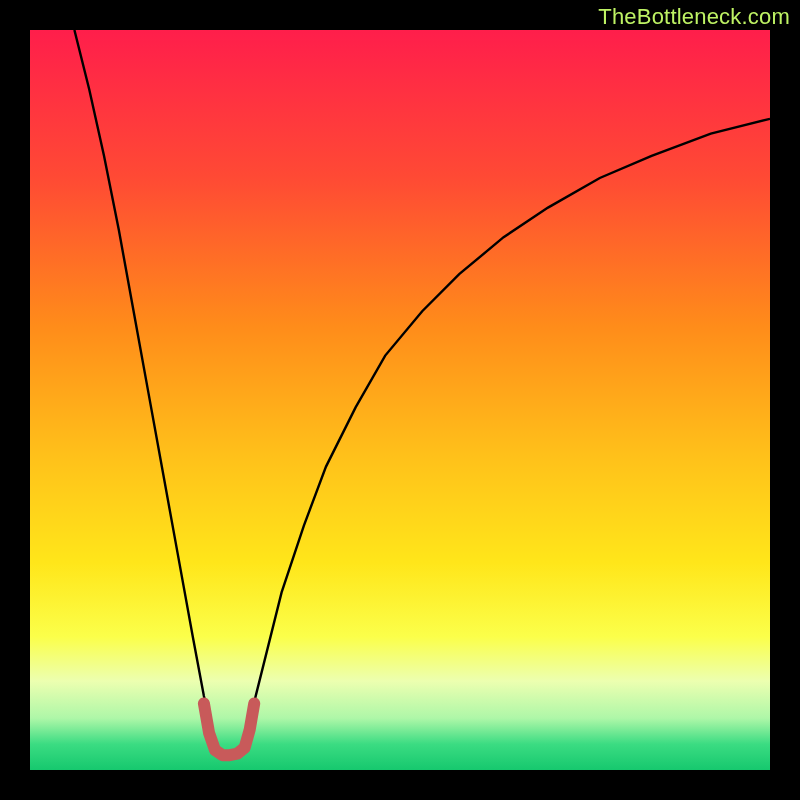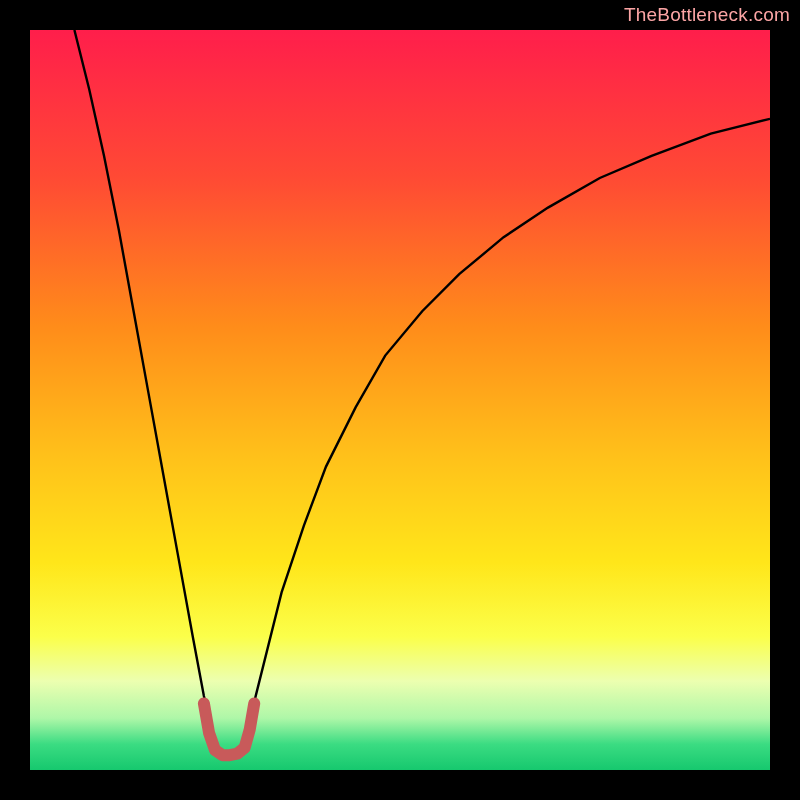--- a/index.html
+++ b/index.html
@@ -22,22 +22,22 @@
     left: 30px;
     top: 30px;
     width: 740px;
     height: 740px;
     overflow: hidden;
   }
   .watermark {
     position: absolute;
     top: 4px;
     right: 10px;
-    color: #fca5a5;
-    font-size: 19px;
+    color: #bef264;
+    font-size: 22px;
     font-weight: 500;
     letter-spacing: 0.2px;
     user-select: none;
   }
   svg { display: block; }
 </style>
 </head>
 <body>
 
 <div class="frame">

